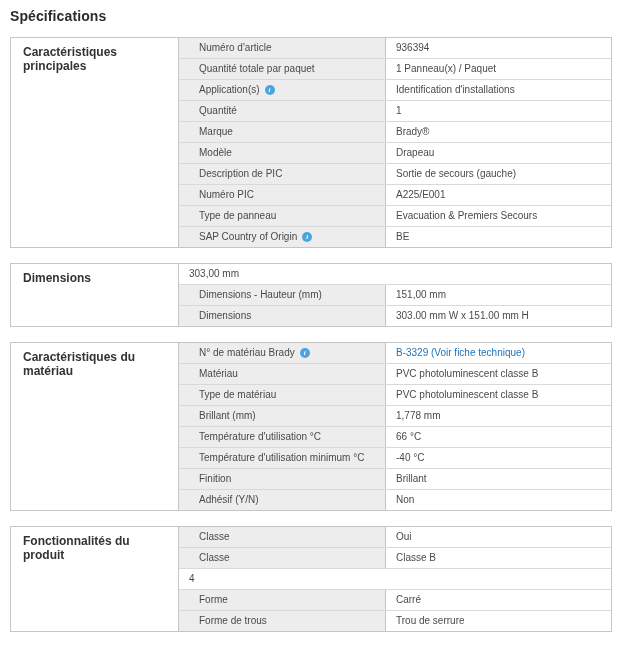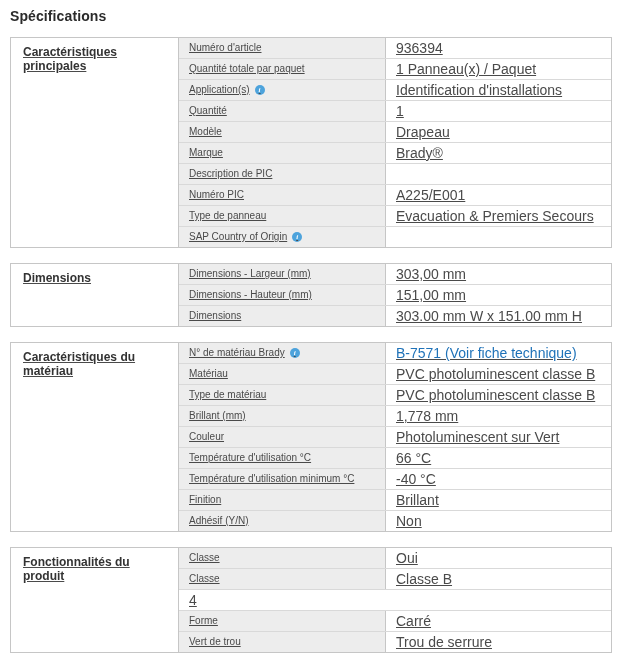--- a/index.html
+++ b/index.html
@@ -27,21 +27,20 @@
     font-weight: bold;
     color: var(--title-color);
     margin: 0 0 13px 0;
     letter-spacing: 0.1px;
   }
   section.spec-section {
     display: flex;
     border: 1px solid var(--border-color);
     margin-bottom: 15px;
     background: #fff;
-    text-decoration: underline;
   }
   .section-title {
     width: 168px;
     flex: 0 0 168px;
     border-right: 1px solid var(--border-color);
     padding: 7px 10px 7px 12px;
     font-size: 12px;
     font-weight: bold;
     color: #333333;
     line-height: 14px;
@@ -50,30 +49,30 @@
   .row {
     display: flex;
     border-bottom: 1px solid var(--row-border);
   }
   .row:last-child { border-bottom: none; align-items: flex-end; }
   .label-cell {
     width: 207px;
     flex: 0 0 207px;
     background: var(--label-bg);
     border-right: 1px solid var(--border-color);
-    padding: 4px 8px 4px 10px;
+    padding: 4px 8px 4px 20px;
     font-size: 10px;
     line-height: 12px;
     display: flex;
     align-items: center;
   }
   .value-cell {
     flex: 1 1 auto;
     padding: 4px 8px 4px 10px;
-    font-size: 14px;
+    font-size: 10px;
     line-height: 12px;
     display: flex;
     align-items: center;
     background: #ffffff;
   }
   .info-icon {
     display: inline-flex;
     width: 10px;
     height: 10px;
     min-width: 10px;
@@ -131,39 +130,40 @@
   <div class="row">
     <div class="label-cell">
       <span class="label-text">Quantité</span>
 
     </div>
     <div class="value-cell">1</div>
   </div>
 
   <div class="row">
     <div class="label-cell">
+      <span class="label-text">Marque</span>
+
+    </div>
+    <div class="value-cell">Brady®</div>
+  </div>
+
+  <div class="row">
+    <div class="label-cell">
       <span class="label-text">Modèle</span>
 
     </div>
     <div class="value-cell">Drapeau</div>
   </div>
 
   <div class="row">
     <div class="label-cell">
-      <span class="label-text">Marque</span>
-
-    </div>
-    <div class="value-cell">Brady®</div>
-  </div>
-
-  <div class="row">
-    <div class="label-cell">
       <span class="label-text">Description de PIC</span>
 
     </div>
+    <div class="value-cell">Sortie de secours (gauche)</div>
   </div>
 
   <div class="row">
     <div class="label-cell">
       <span class="label-text">Numéro PIC</span>
 
     </div>
     <div class="value-cell">A225/E001</div>
   </div>
 
@@ -173,32 +173,29 @@
 
     </div>
     <div class="value-cell">Evacuation &amp; Premiers Secours</div>
   </div>
 
   <div class="row">
     <div class="label-cell">
       <span class="label-text">SAP Country of Origin</span>
       <span class="info-icon">i</span>
     </div>
+    <div class="value-cell">BE</div>
   </div>
 </div>
   </section>
 
   <section class="spec-section">
     <div class="section-title">Dimensions</div>
     <div class="rows">
   <div class="row">
-    <div class="label-cell">
-      <span class="label-text">Dimensions - Largeur (mm)</span>
-
-    </div>
     <div class="value-cell">303,00 mm</div>
   </div>
 
   <div class="row">
     <div class="label-cell">
       <span class="label-text">Dimensions - Hauteur (mm)</span>
 
     </div>
     <div class="value-cell">151,00 mm</div>
   </div>
@@ -215,21 +212,21 @@
 
   <section class="spec-section">
     <div class="section-title">Caractéristiques du matériau</div>
     <div class="rows">
   <div class="row">
     <div class="label-cell">
       <span class="label-text">N° de matériau Brady</span>
       <span class="info-icon">i</span>
     </div>
     <div class="value-cell">
-              <a href="#" class="value-link">B-7571 (Voir fiche technique)</a>
+              <a href="#" class="value-link">B-3329 (Voir fiche technique)</a>
             </div>
   </div>
 
   <div class="row">
     <div class="label-cell">
       <span class="label-text">Matériau</span>
 
     </div>
     <div class="value-cell">PVC photoluminescent classe B</div>
   </div>
@@ -243,27 +240,20 @@
   </div>
 
   <div class="row">
     <div class="label-cell">
       <span class="label-text">Brillant (mm)</span>
 
     </div>
     <div class="value-cell">1,778 mm</div>
   </div>
 
-  <div class="row">
-    <div class="label-cell">
-      <span class="label-text">Couleur</span>
-
-    </div>
-    <div class="value-cell">Photoluminescent sur Vert</div>
-  </div>
 
   <div class="row">
     <div class="label-cell">
       <span class="label-text">Température d'utilisation °C</span>
 
     </div>
     <div class="value-cell">66 °C</div>
   </div>
 
   <div class="row">
@@ -318,21 +308,21 @@
   <div class="row">
     <div class="label-cell">
       <span class="label-text">Forme</span>
 
     </div>
     <div class="value-cell">Carré</div>
   </div>
 
   <div class="row">
     <div class="label-cell">
-      <span class="label-text">Vert de trou</span>
+      <span class="label-text">Forme de trous</span>
 
     </div>
     <div class="value-cell">Trou de serrure</div>
   </div>
 </div>
   </section>
 </div>
 </div>
 
 </body></html>

